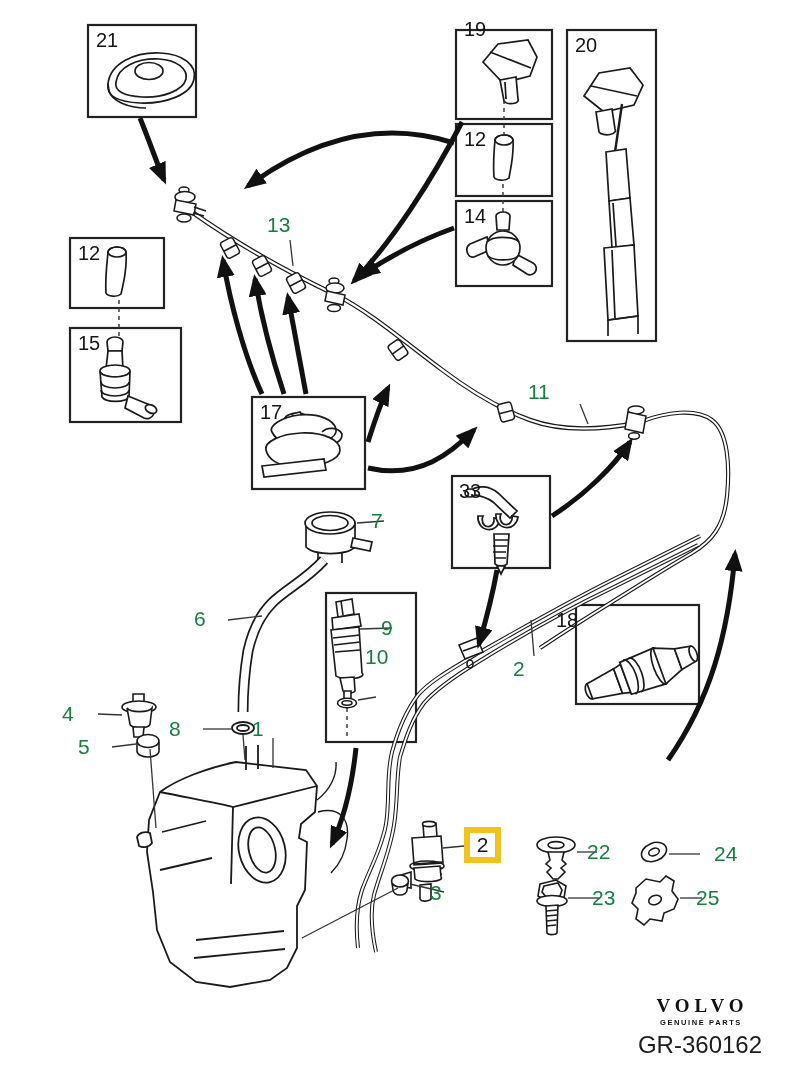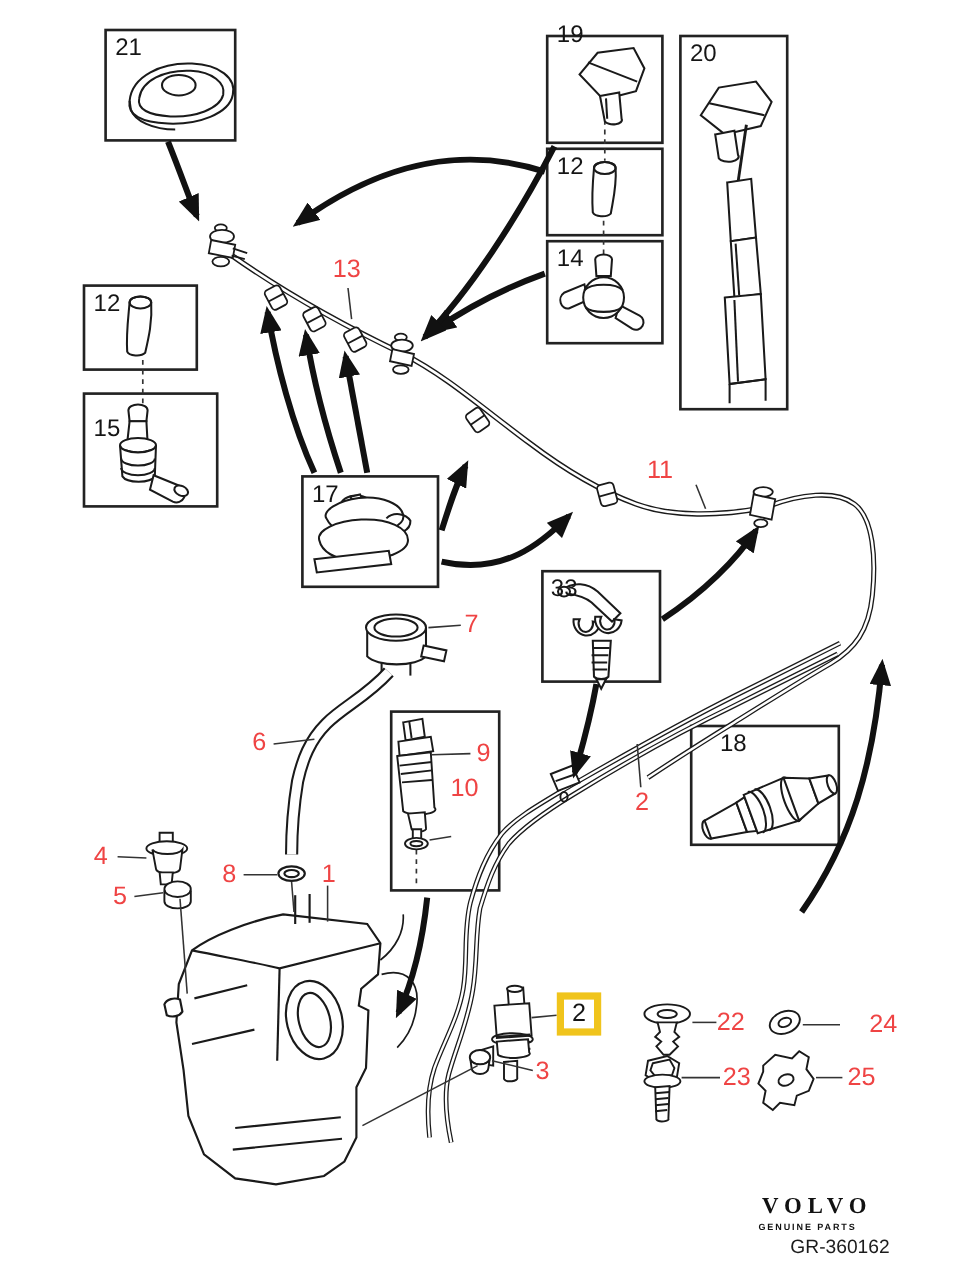--- a/index.html
+++ b/index.html
@@ -1,29 +1,29 @@
 <!DOCTYPE html>
 <html><head>
 <meta charset="utf-8">
 <style>
   html,body{margin:0;padding:0;background:#fff;}
   .stage{position:relative;width:800px;height:1068px;background:#ffffff;
          font-family:"Liberation Sans",sans-serif;overflow:hidden;}
   svg{position:absolute;left:0;top:0;}
-  .lbl{position:absolute;width:44px;text-align:center;font-size:21px;color:#ef4444;line-height:1;}
+  .lbl{position:absolute;width:44px;text-align:left;font-size:21px;color:#15803d;line-height:1;}
   .boxlbl{position:absolute;font-size:20px;color:#151515;line-height:1;}
   .hlbox{position:absolute;left:464px;top:827px;width:25px;height:24px;border:6px solid #F0C41C;
          background:#fff;display:flex;align-items:center;justify-content:center;
          font-size:21px;color:#151515;}
-  .brand{position:absolute;left:630px;top:995px;width:140px;color:#111;}
+  .brand{position:absolute;left:630px;top:995px;width:140px;text-align:center;color:#111;}
   .brand .volvo{font-family:"Liberation Serif",serif;font-weight:bold;font-size:19px;
                 letter-spacing:5px;margin-left:5px;}
   .brand .tag{font-size:7.5px;font-weight:bold;letter-spacing:1.6px;margin-top:1px;margin-left:2px;}
   .code{position:absolute;left:630px;top:1031px;width:140px;text-align:center;
-        font-size:16px;color:#1c1c1c;}
+        font-size:24px;color:#1c1c1c;}
 </style>
 </head>
 <body>
 
 <div class="stage">
 
 <svg width="800" height="1068" viewBox="0 0 800 1068">
   <defs>
     <marker id="ah" markerUnits="userSpaceOnUse" markerWidth="22" markerHeight="18" refX="17" refY="9" orient="auto">
       <path d="M0,0 L22,9 L0,18 Z" fill="#111"></path>
@@ -338,24 +338,24 @@
     <line x1="243" y1="735" x2="245" y2="760"></line>
   </g>
 </svg>
 
 <div class="boxlbl" style="left:96px;top:30px">21</div>
 <div class="boxlbl" style="left:464px;top:19px">19</div>
 <div class="boxlbl" style="left:464px;top:129px">12</div>
 <div class="boxlbl" style="left:464px;top:206px">14</div>
 <div class="boxlbl" style="left:575px;top:35px">20</div>
 <div class="boxlbl" style="left:78px;top:243px">12</div>
-<div class="boxlbl" style="left:78px;top:347px">15</div>
+<div class="boxlbl" style="left:78px;top:333px">15</div>
 <div class="boxlbl" style="left:260px;top:402px">17</div>
 <div class="boxlbl" style="left:459px;top:481px">33</div>
-<div class="boxlbl" style="left:600px;top:610px">18</div>
+<div class="boxlbl" style="left:556px;top:610px">18</div>
 
 <div class="lbl" style="left:267px;top:214px">13</div>
 <div class="lbl" style="left:528px;top:381px">11</div>
 <div class="lbl" style="left:371px;top:510px">7</div>
 <div class="lbl" style="left:194px;top:608px">6</div>
 <div class="lbl" style="left:381px;top:617px">9</div>
 <div class="lbl" style="left:365px;top:646px">10</div>
 <div class="lbl" style="left:62px;top:703px">4</div>
 <div class="lbl" style="left:78px;top:736px">5</div>
 <div class="lbl" style="left:169px;top:718px">8</div>

